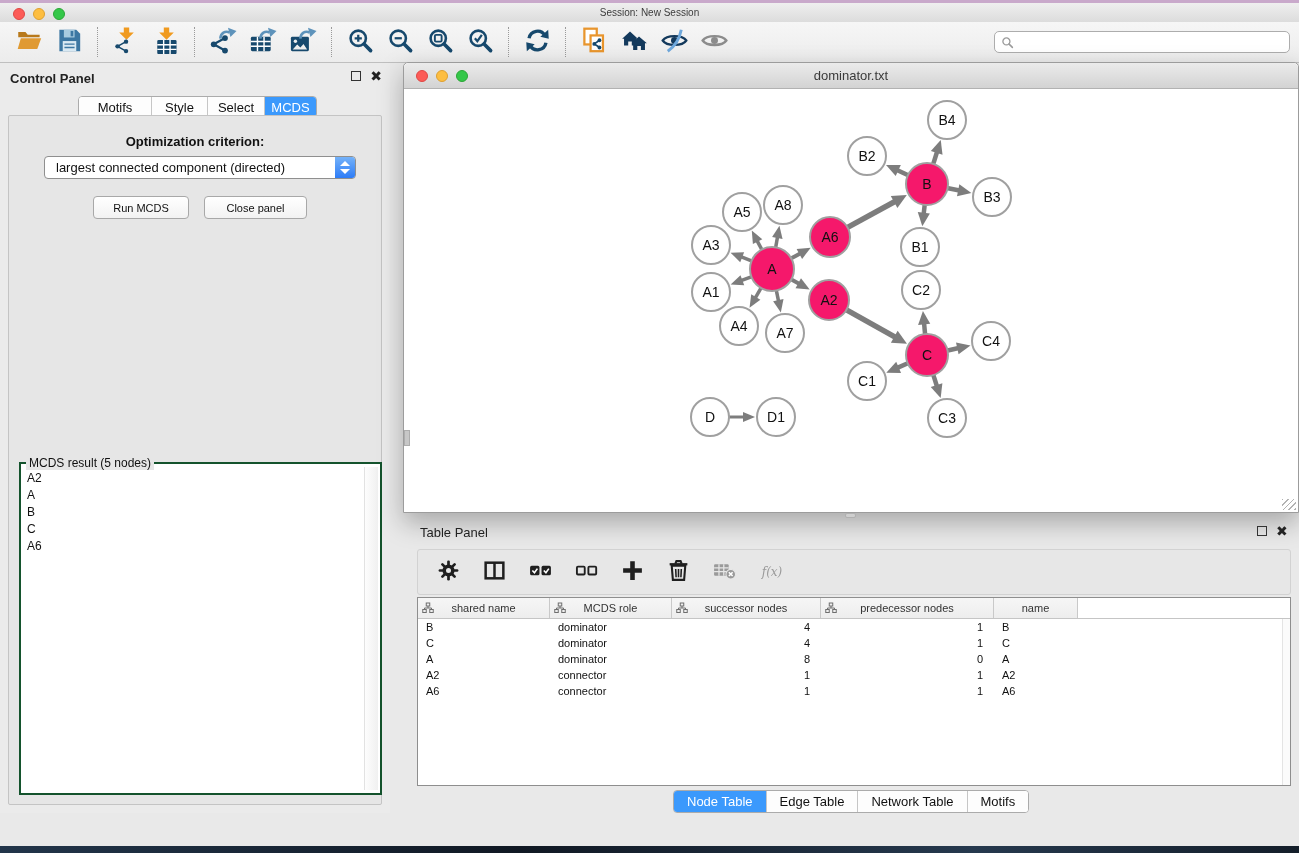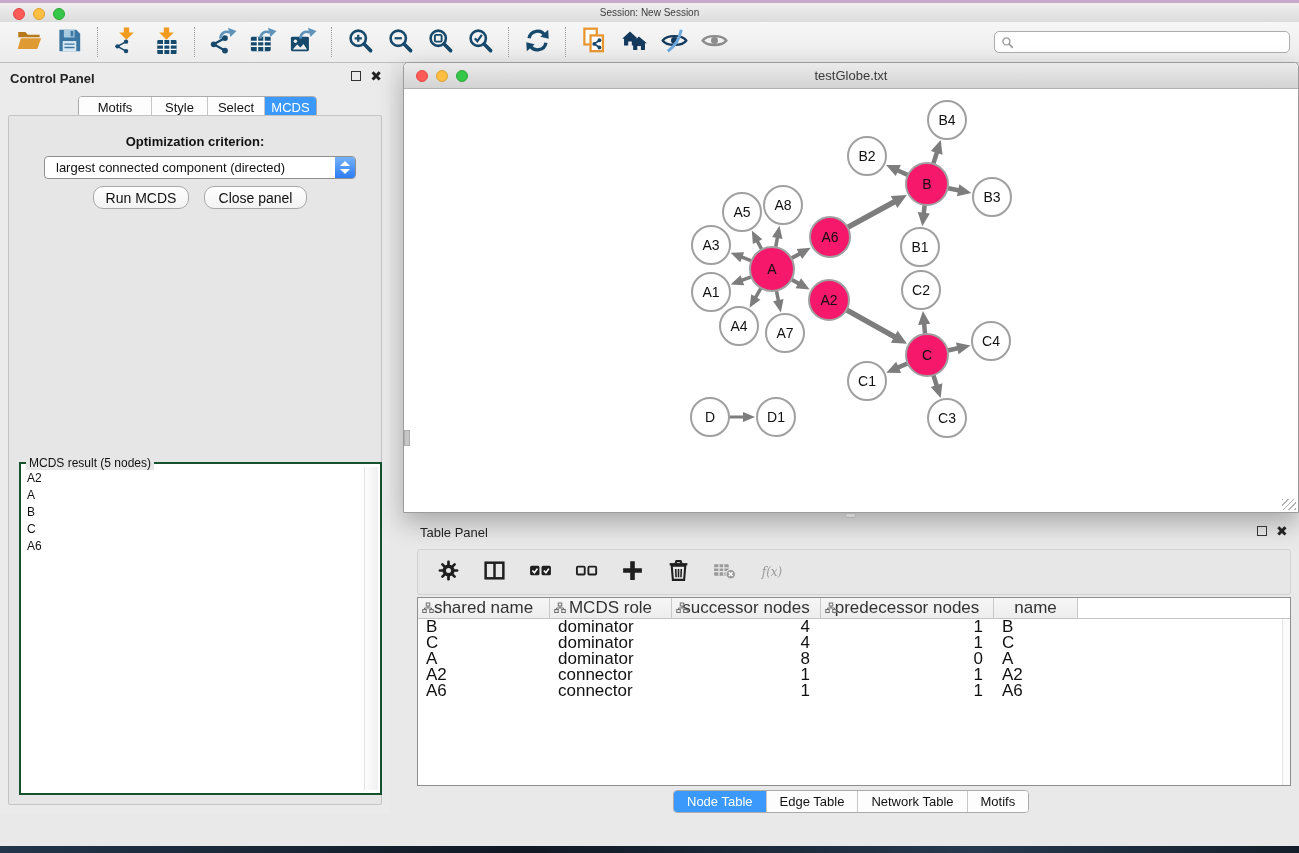--- a/index.html
+++ b/index.html
@@ -48,22 +48,22 @@
     font-size:13px; font-weight:600; color:#111; }
   .select { position:absolute; left:35px; top:40px; width:312px; height:23px; background:#fff;
     border:1px solid #8F8F8F; border-radius:4px; font-size:13px; color:#111; display:flex; align-items:center; }
   .select .val { padding-left:11px; flex:1; white-space:nowrap; }
   .select .cap { width:20px; height:100%; background:linear-gradient(#74B2F9,#2D7CF7);
     border-radius:0 3px 3px 0; position:relative; }
   .select .cap:before, .select .cap:after { content:""; position:absolute; left:5px;
     border-left:5px solid transparent; border-right:5px solid transparent; }
   .select .cap:before { top:4px; border-bottom:5px solid #fff; }
   .select .cap:after { bottom:4px; border-top:5px solid #fff; }
-  .btn { position:absolute; top:70px; height:23px; background:linear-gradient(#FFFFFF,#F2F2F2);
-    border:1px solid #A8A8A8; border-radius:10px; font-size:14px; color:#111;
+  .btn { position:absolute; top:80px; height:23px; background:linear-gradient(#FFFFFF,#F2F2F2);
+    border:1px solid #A8A8A8; border-radius:4px; font-size:11px; color:#111;
     font-family:inherit; }
   .groupbox { position:absolute; left:10px; top:346px; width:363px; height:333px;
     background:#fff; border:2px solid #14532d; }
   .legend { position:absolute; left:5px; top:-8px; background:#E6E6E6; padding:0 3px;
     font-size:12px; color:#111; }
   .result-list { position:absolute; left:2px; top:6px; right:18px; bottom:2px;
     font-size:12px; color:#111; list-style:none; }
   .result-list li { padding:1px 4px; line-height:15px; }
   .vscroll { position:absolute; right:2px; top:3px; bottom:3px; width:14px;
     background:linear-gradient(90deg,#FDFDFD,#F0F0F0); border-left:1px solid #E2E2E2; }
@@ -88,21 +88,21 @@
   
   .tp-header { position:absolute; left:420px; top:525px; font-size:13px; color:#222; }
   .tp-icons { position:absolute; left:1257px; top:526px; display:flex; gap:9px; align-items:center; }
   .tp-toolbar { position:absolute; left:417px; top:549px; width:874px; height:46px;
     background:#E7E7E7; border:1px solid #D2D2D2; border-radius:3px;
     display:flex; align-items:center; padding-left:10px; gap:6px; }
   .tp-toolbar .tbtn svg { width:25px; height:25px; }
   .fx-label { font-size:12px; color:#9A9A9A; font-family:"DejaVu Serif","Liberation Serif",serif;
     font-style:italic; margin-left:4px; }
   .dtable { position:absolute; left:417px; top:597px; width:874px; height:189px;
-    background:#fff; border:1px solid #8E8E8E; font-size:17px; }
+    background:#fff; border:1px solid #8E8E8E; font-size:11px; }
   .thead { display:flex; height:21px; background:linear-gradient(#F6F6F6,#EDEDED);
     border-bottom:1px solid #C5C5C5; }
   .th { position:relative; border-right:1px solid #C9C9C9; display:flex;
     align-items:center; justify-content:center; color:#333; }
   .th svg { position:absolute; left:4px; top:4px; width:12px; height:12px; }
   .th.filler { flex:1; border-right:none; background:#fff; }
   .trow { display:flex; height:16px; align-items:center; color:#111; }
   .td { overflow:hidden; white-space:nowrap; }
   .td.l { padding-left:8px; text-align:left; }
   .td.r { padding-right:11px; text-align:right; }
@@ -447,21 +447,21 @@
     </div>
   </div>
 
   <div class="netwin">
     <div class="wtitle">
       <div class="lights">
         <span class="light red"></span>
         <span class="light yellow"></span>
         <span class="light green"></span>
       </div>
-      <div class="ttl">testGlobe.txt</div>
+      <div class="ttl">dominator.txt</div>
     </div>
     <div class="net-content">
       <svg id="graph-svg" width="894" height="424">
           <g>
             <line x1="358.68507134334754" y1="162.30163555236035" x2="352.90388585064386" y2="151.31738311622343" stroke="#7D7D7D" stroke-width="3.5"></line>
             <polygon points="347.78067508948504,141.58328267002162 358.2925720785173,150.1763043557835 348.9124389212683,155.1132165438093" fill="#7D7D7D"></polygon>
           </g>
           <g>
             <line x1="371.38782431198666" y1="160.28902218480494" x2="373.57948110082134" y2="147.53756450431212" stroke="#7D7D7D" stroke-width="3.5"></line>
             <polygon points="375.442784472414,136.69652670595482 378.548803398449,149.9136612831282 368.10198515639564,148.1181143977753" fill="#7D7D7D"></polygon>

